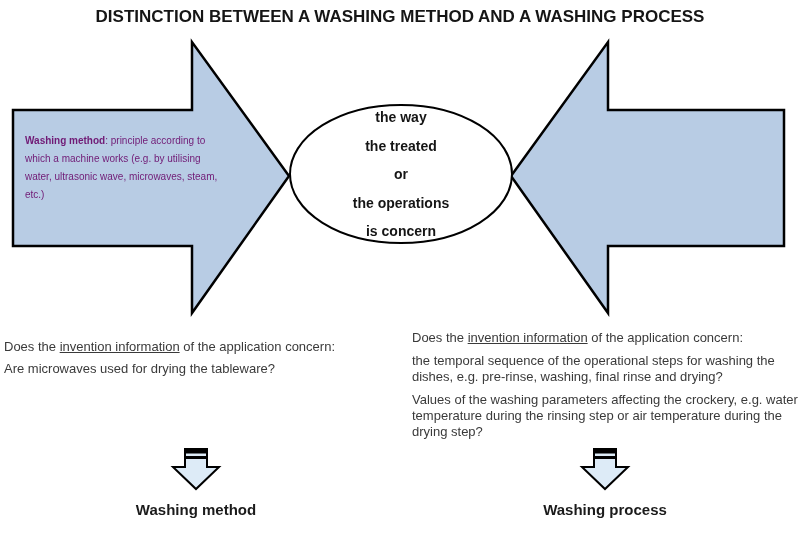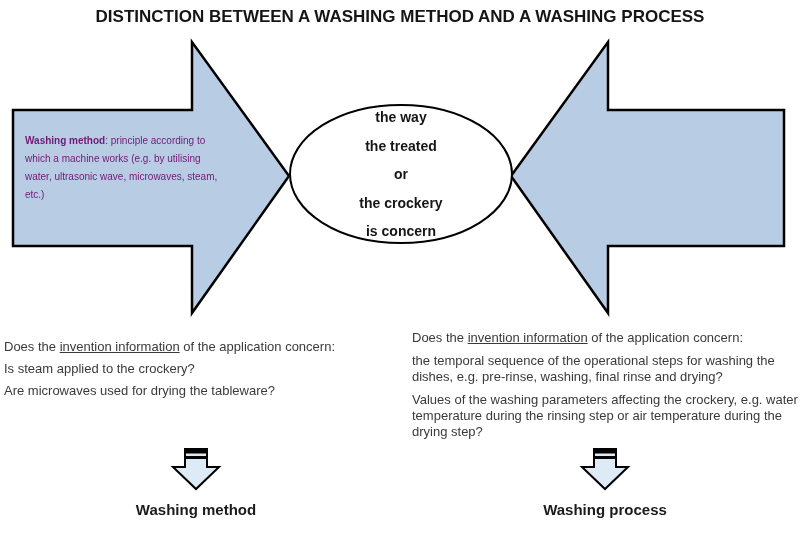--- a/index.html
+++ b/index.html
@@ -74,27 +74,26 @@
 
   <div class="arrow-text left">
     <b>Washing method</b><span>: principle according to which a machine works (e.g. by utilising water, ultrasonic wave, microwaves, steam, etc.)</span>
   </div>
 
 
   <div class="ellipse-text">
     <div>the way</div>
     <div>the treated</div>
     <div>or</div>
-    <div>the crockery</div>
+    <div>the operations</div>
     <div>is concern</div>
   </div>
 
   <div class="qblock left">
     <p><span>Does the </span><span class="u">invention information</span><span> of the application concern:</span></p>
-    <p>Is steam applied to the crockery?</p>
     <p>Are microwaves used for drying the tableware?</p>
   </div>
 
   <div class="qblock right">
     <p><span>Does the </span><span class="u">invention information</span><span> of the application concern:</span></p>
     <p>the temporal sequence of the operational steps for washing the dishes, e.g. pre-rinse, washing, final rinse and drying?</p>
     <p>Values of the washing parameters affecting the crockery, e.g. water temperature during the rinsing step or air temperature during the drying step?</p>
   </div>
 
   <div class="conclusion left">Washing method</div>

